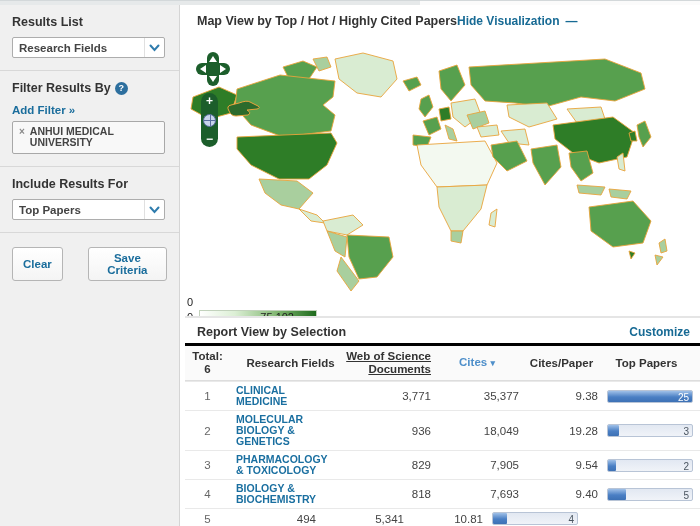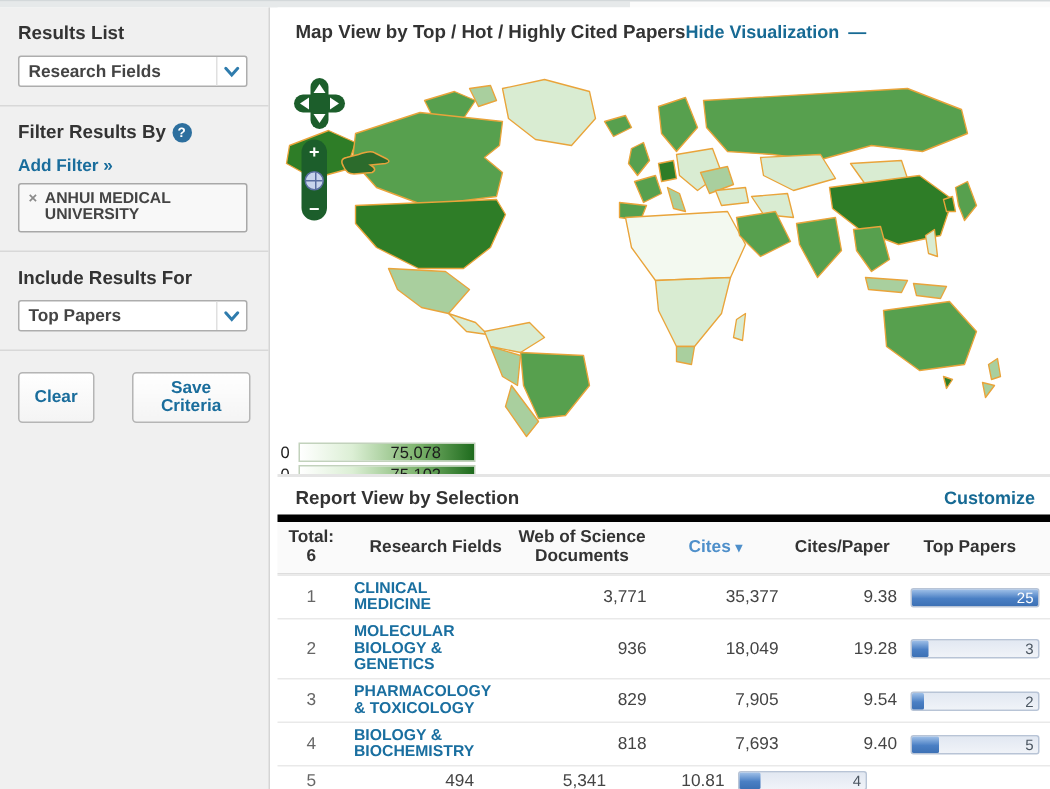--- a/index.html
+++ b/index.html
@@ -67,21 +67,21 @@
     background:linear-gradient(to right,#ffffff,#dcefd5 30%,#7cb36c 68%,#1e6b1d 100%);}
   .lg-bar .lg-max{position:absolute;right:22px;top:0;font-size:11px;color:#1c1c1c;line-height:12px;}
   .legend-clip{height:7px;overflow:hidden;}
   .section-divider{height:2px;background:#e5e5e5;}
   
   .report-head{height:25px;display:flex;align-items:center;justify-content:space-between;
     padding:2px 10px 0 12px;gap:12px;}
   
   .tbl{width:515px;font-size:11.5px;}
   .tr{display:flex;align-items:center;border-top:1px solid #e9e9e9;padding:3px 0;}
-  .tr.head{background:#fafafa;border-top:5px solid #000000;border-bottom:1px solid #ddd;
+  .tr.head{background:#fafafa;border-top:3px solid #000000;border-bottom:1px solid #ddd;
     padding:4px 0;min-height:34px;}
   .c-rank{width:45px;text-align:center;color:#666;}
   .c-field{width:115px;padding-left:6px;}
   .c-docs{width:90px;text-align:right;padding-right:4px;color:#444;}
   .c-cites{width:90px;text-align:right;padding-right:6px;color:#444;}
   .c-cpp{width:75px;text-align:right;padding-right:2px;color:#444;}
   .c-top{width:100px;display:flex;justify-content:flex-end;padding-right:7px;}
   .th{font-weight:bold;color:#333;text-align:center;line-height:13px;}
   .th.c-rank{color:#333;}
   .th .cites-link{color:#4e8fca;cursor:pointer;}
@@ -235,23 +235,20 @@
       <div class="zoom-pill">
         <span class="zi">+</span>
         <span class="globe"></span>
         <span class="zo">−</span>
       </div>
     </div>
 
     <div class="legend">
       <div class="legend-row">
         <span class="lg-min">0</span>
-        <span class="lg-bar">
-          <span class="lg-max">75,078</span>
-        </span>
       </div>
       <div class="legend-clip">
         <div class="legend-row">
           <span class="lg-min">0</span>
           <span class="lg-bar">
             <span class="lg-max">75,102</span>
           </span>
         </div>
       </div>
     </div>
@@ -264,21 +261,21 @@
     <a class="link-blue">Customize</a>
   </div>
 
   <div class="tbl">
     <div class="tr head">
       <div class="c-rank th">
         <div>Total:</div>
         <div>6</div>
       </div>
       <div class="c-field th" style="text-align:center;">Research Fields</div>
-      <div class="c-docs th" style="text-align:center;">Web of Science Documents</div>
+      <div class="c-docs th" style="text-align:right;text-decoration:underline;">Web of Science Documents</div>
       <div class="c-cites th" style="text-align:center;">
         <span class="cites-link">Cites</span>
         <span class="sort-tri">▾</span>
       </div>
       <div class="c-cpp th" style="text-align:center;">Cites/Paper</div>
       <div class="c-top th" style="justify-content:center;">Top Papers</div>
     </div>
     <div>
   <div class="tr">
     <div class="c-rank">1</div>

